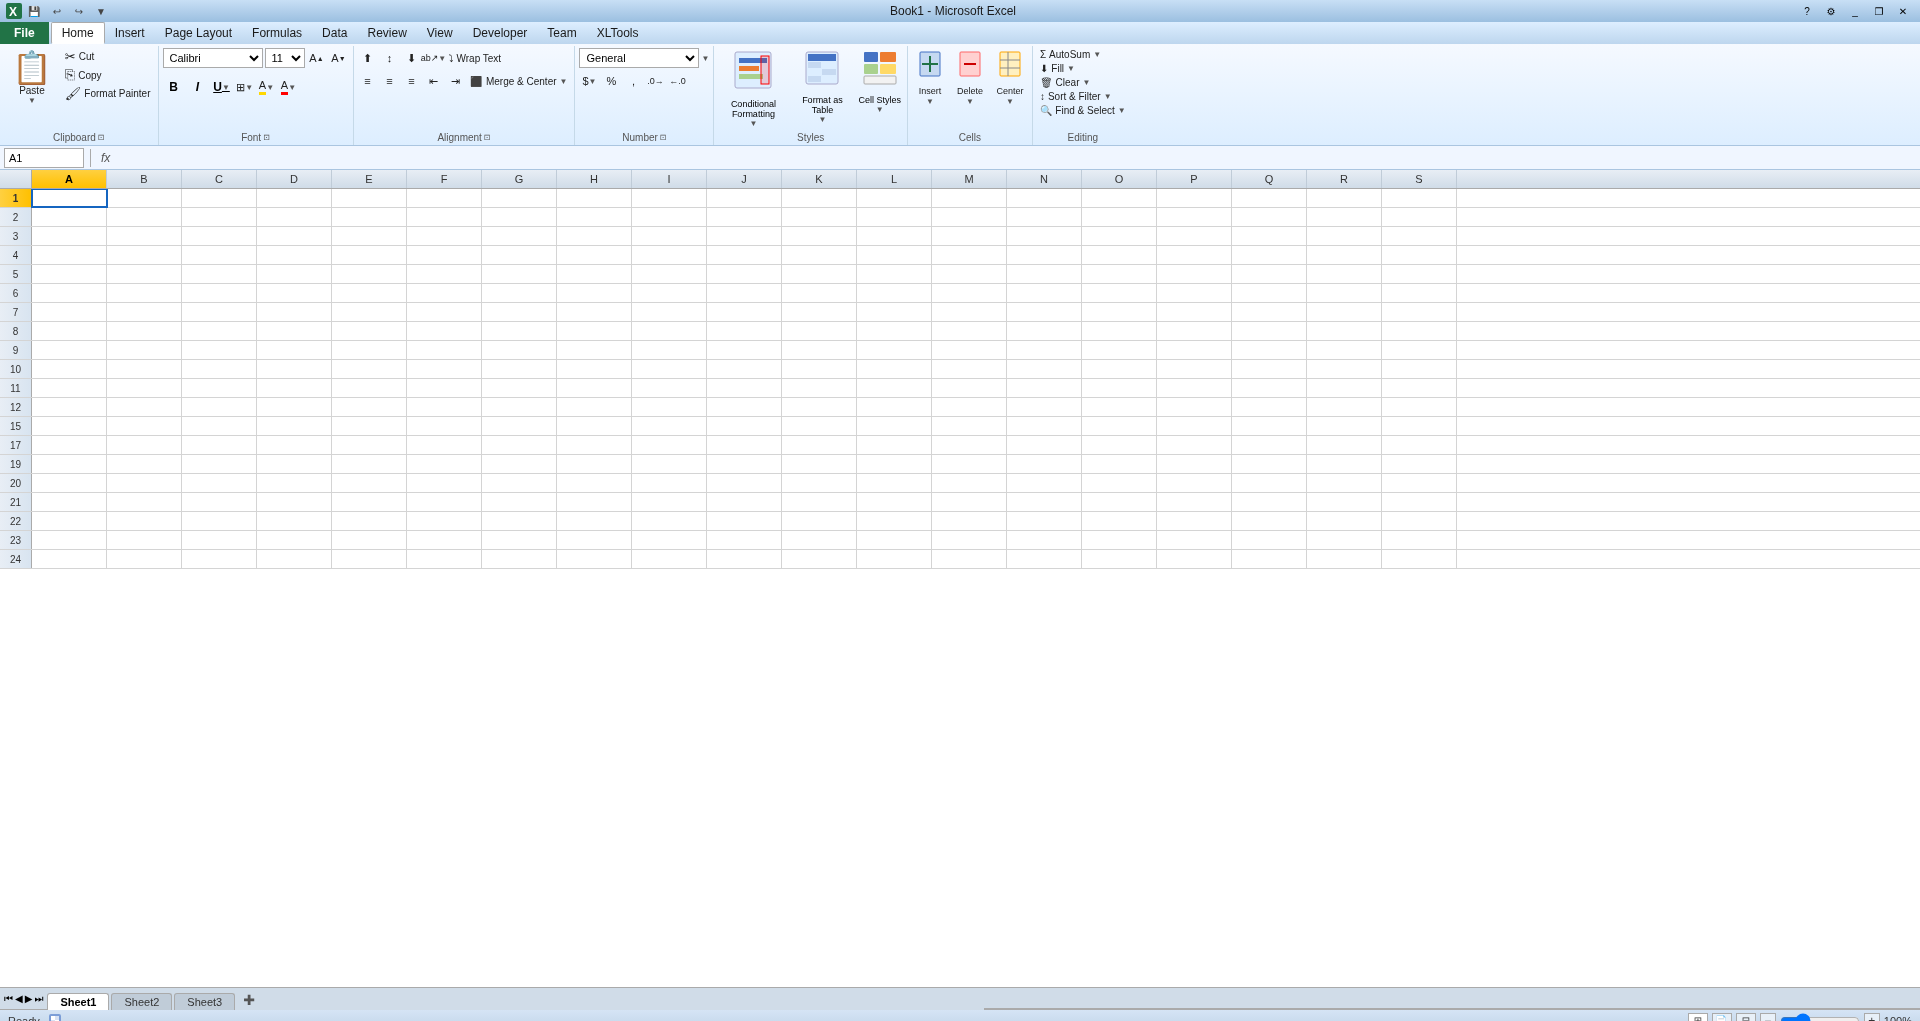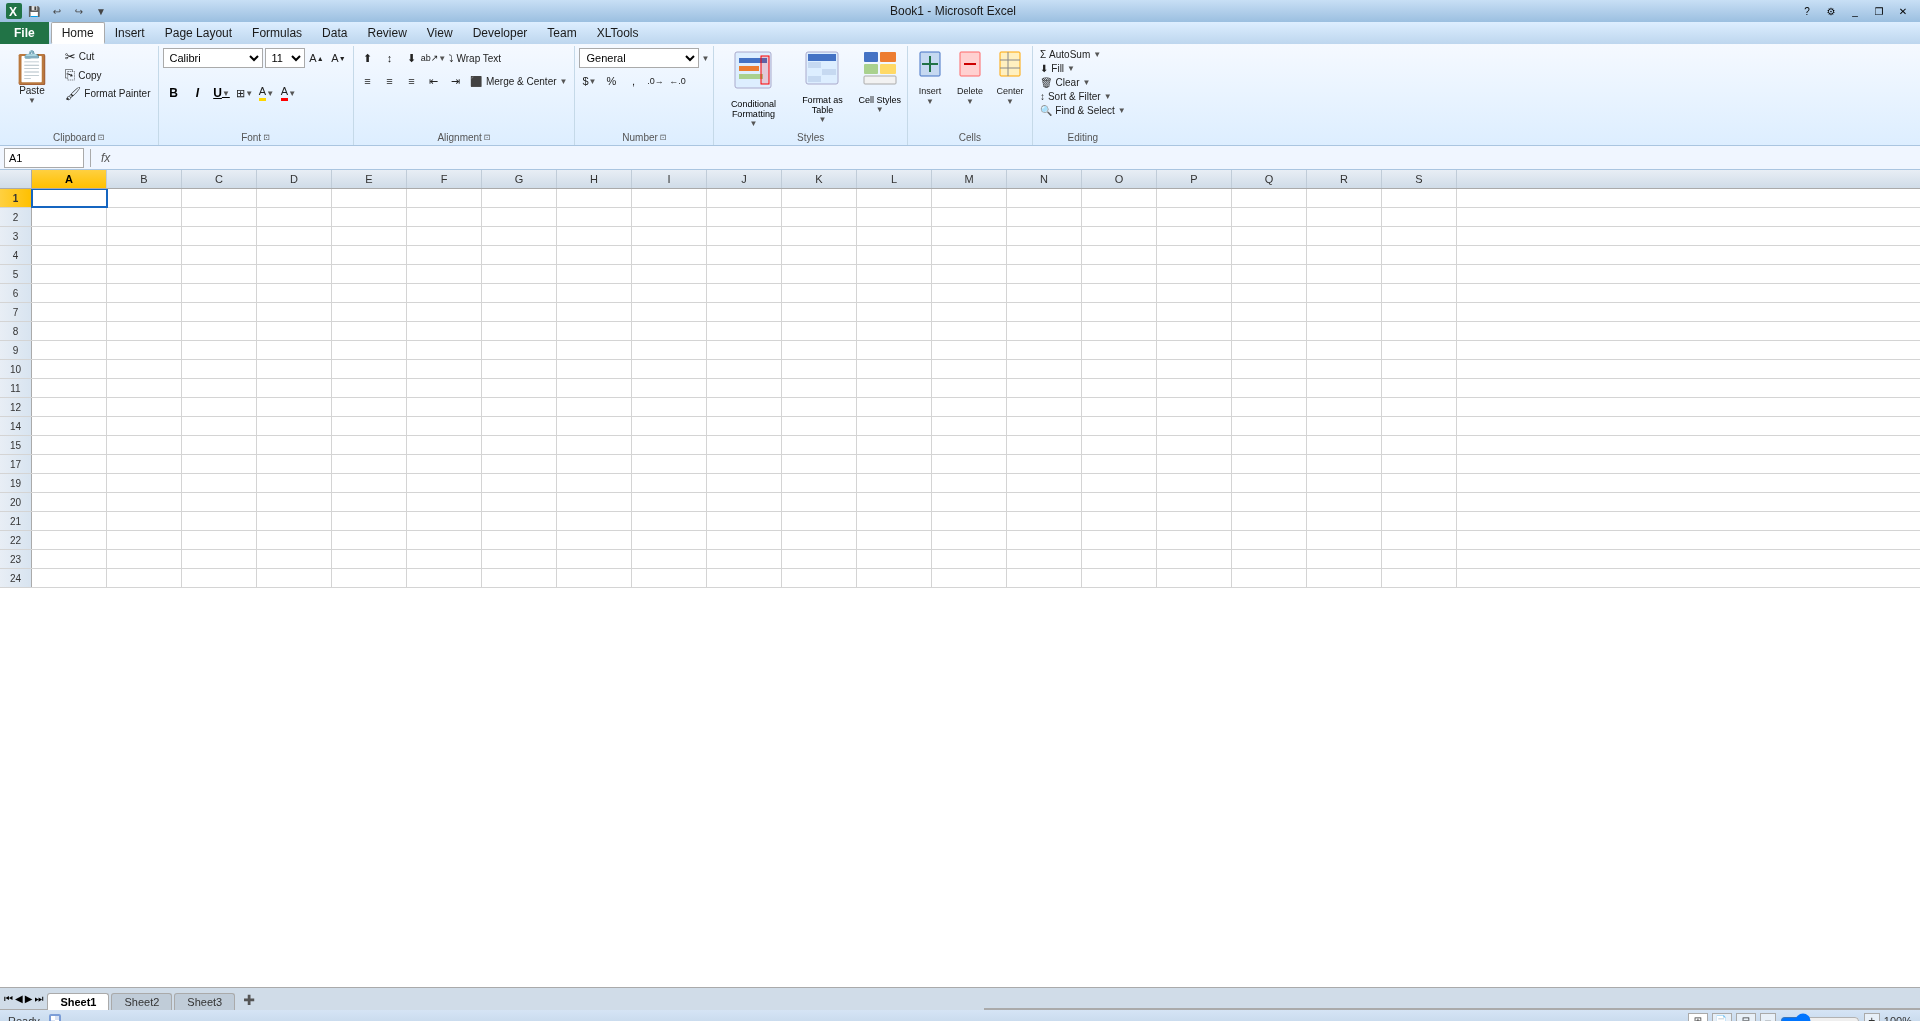--- a/index.html
+++ b/index.html
@@ -406,21 +406,21 @@
         </div>
       </div>
     </div>
     <div class="ribbon-group-label">
       <span>Clipboard</span>
       <span class="ribbon-group-label-arrow">⊡</span>
     </div>
   </div>
 
   <div class="ribbon-group">
-    <div class="ribbon-group-content" style="flex-direction:column; gap:14px;">
+    <div class="ribbon-group-content" style="flex-direction:column; gap:8px;">
       <div class="font-row">
         <select class="font-select">
           <option>Calibri</option>
         </select>
         <select class="font-size-select">
           <option>11</option>
         </select>
         <div class="small-btn" title="Increase Font Size">A<sup style="font-size:7px">▲</sup></div>
         <div class="small-btn" title="Decrease Font Size">A<sub style="font-size:7px">▼</sub></div>
       </div>
@@ -922,42 +922,20 @@
           <div class="cell" style="width: 75px; min-width: 75px;"></div>
           <div class="cell" style="width: 75px; min-width: 75px;"></div>
           <div class="cell" style="width: 75px; min-width: 75px;"></div>
           <div class="cell" style="width: 75px; min-width: 75px;"></div>
           <div class="cell" style="width: 75px; min-width: 75px;"></div>
           <div class="cell" style="width: 75px; min-width: 75px;"></div>
           <div class="cell" style="width: 75px; min-width: 75px;"></div>
           <div class="cell" style="width: 75px; min-width: 75px;"></div>
         </div>
         <div class="grid-row">
-          <div class="row-number">14</div>
-          <div class="cell" style="width: 75px; min-width: 75px;"></div>
-          <div class="cell" style="width: 75px; min-width: 75px;"></div>
-          <div class="cell" style="width: 75px; min-width: 75px;"></div>
-          <div class="cell" style="width: 75px; min-width: 75px;"></div>
-          <div class="cell" style="width: 75px; min-width: 75px;"></div>
-          <div class="cell" style="width: 75px; min-width: 75px;"></div>
-          <div class="cell" style="width: 75px; min-width: 75px;"></div>
-          <div class="cell" style="width: 75px; min-width: 75px;"></div>
-          <div class="cell" style="width: 75px; min-width: 75px;"></div>
-          <div class="cell" style="width: 75px; min-width: 75px;"></div>
-          <div class="cell" style="width: 75px; min-width: 75px;"></div>
-          <div class="cell" style="width: 75px; min-width: 75px;"></div>
-          <div class="cell" style="width: 75px; min-width: 75px;"></div>
-          <div class="cell" style="width: 75px; min-width: 75px;"></div>
-          <div class="cell" style="width: 75px; min-width: 75px;"></div>
-          <div class="cell" style="width: 75px; min-width: 75px;"></div>
-          <div class="cell" style="width: 75px; min-width: 75px;"></div>
-          <div class="cell" style="width: 75px; min-width: 75px;"></div>
-          <div class="cell" style="width: 75px; min-width: 75px;"></div>
-        </div>
-        <div class="grid-row">
           <div class="row-number">15</div>
           <div class="cell" style="width: 75px; min-width: 75px;"></div>
           <div class="cell" style="width: 75px; min-width: 75px;"></div>
           <div class="cell" style="width: 75px; min-width: 75px;"></div>
           <div class="cell" style="width: 75px; min-width: 75px;"></div>
           <div class="cell" style="width: 75px; min-width: 75px;"></div>
           <div class="cell" style="width: 75px; min-width: 75px;"></div>
           <div class="cell" style="width: 75px; min-width: 75px;"></div>
           <div class="cell" style="width: 75px; min-width: 75px;"></div>
           <div class="cell" style="width: 75px; min-width: 75px;"></div>

